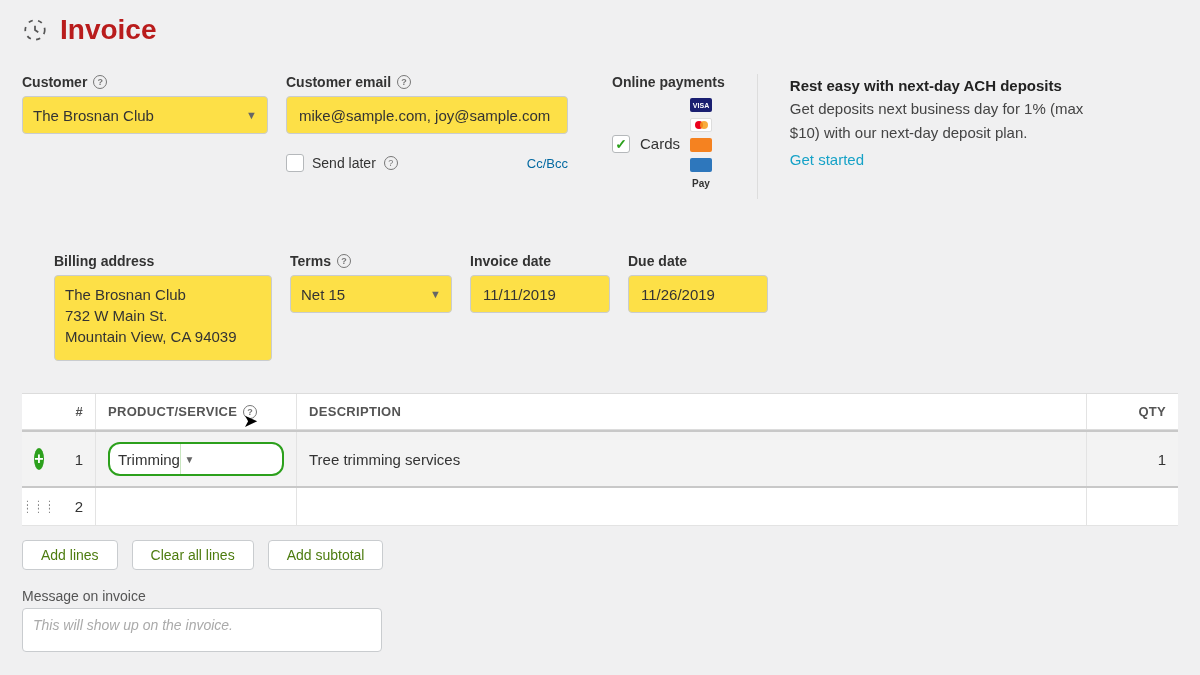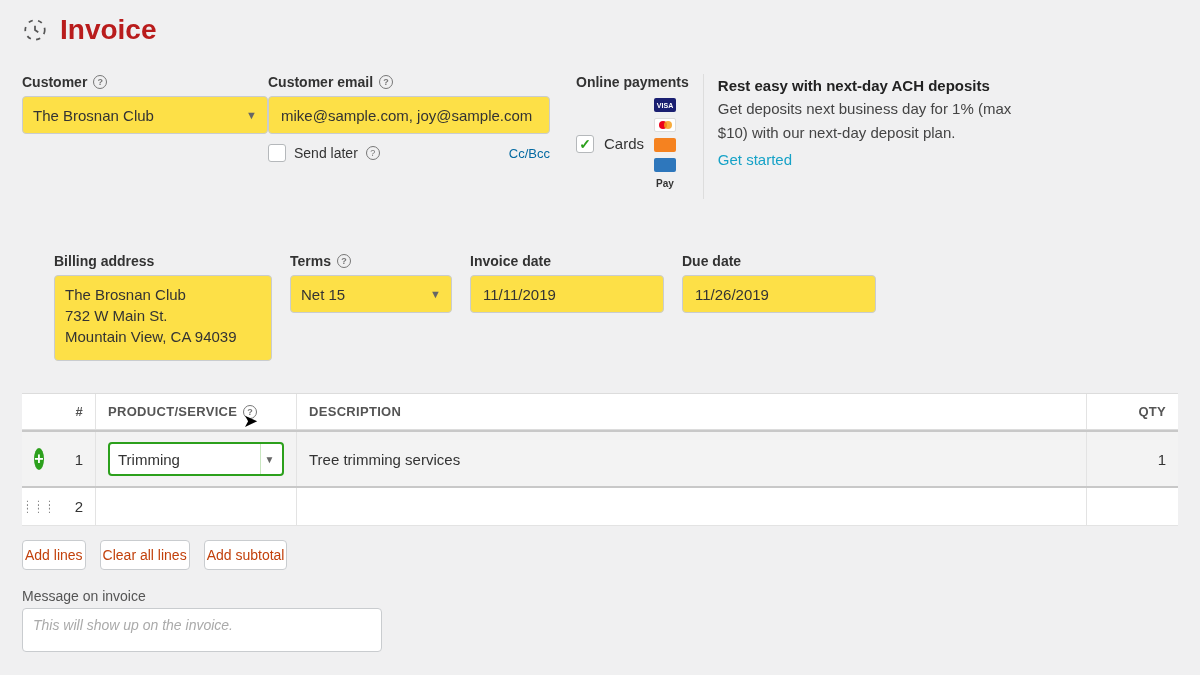--- a/index.html
+++ b/index.html
@@ -1,34 +1,34 @@
 <!DOCTYPE html>
 <html><head>
 <meta charset="utf-8">
 <style>
   * { box-sizing: border-box; margin: 0; padding: 0; font-family: -apple-system, BlinkMacSystemFont, "Segoe UI", Helvetica, Arial, sans-serif; }
   body { background: #f0f0f1; color: #333; width: 1200px; height: 675px; overflow: hidden; }
   .page { padding: 14px 22px 0 22px; }
   .header { display: flex; align-items: center; gap: 12px; margin-bottom: 28px; }
   .header-icon { width: 26px; height: 26px; }
   .header-title { font-size: 28px; font-weight: 700; color: #b91c1c; }
-  .top-row { display: flex; gap: 0; }
+  .top-row { display: flex; gap: 18px; }
   .col { display: flex; flex-direction: column; }
   .label-row { display: flex; align-items: center; gap: 6px; margin-bottom: 6px; font-size: 14px; font-weight: 600; color: #333; }
   .help { width: 14px; height: 14px; border: 1.2px solid #777; border-radius: 50%; display: inline-flex; align-items: center; justify-content: center; font-size: 9px; color: #777; cursor: pointer; }
   .select, .input, .textarea {
     background: #fde047; border: 1px solid #c9cccf; border-radius: 4px; font-size: 15px; color: #333;
   }
   .select { display: flex; align-items: center; justify-content: space-between; padding: 0 10px; height: 38px; }
   .select .chev { color: #666; font-size: 11px; }
   .input { height: 38px; padding: 0 12px; display: flex; align-items: center; }
   .cust-select { width: 246px; }
   .email-wrap { width: 282px; }
   .email-input { width: 100%; }
-  .email-below { display: flex; align-items: center; justify-content: space-between; margin-top: 10px; text-align: center; }
+  .email-below { display: flex; align-items: center; justify-content: space-between; margin-top: 20px; text-align: center; }
   .cb-row { display: flex; align-items: center; gap: 8px; font-size: 14px; color: #333; }
   .cb { width: 18px; height: 18px; border: 1.5px solid #b5b8bb; border-radius: 3px; background: #fff; display: inline-flex; align-items: center; justify-content: center; }
   .cb.checked::after { content: "✓"; color: #2ca01c; font-weight: 700; font-size: 14px; }
   .ccbcc { color: #0369a1; font-size: 13px; }
   .online { margin-left: 26px; }
   .online .section-title { font-size: 14px; font-weight: 600; margin-bottom: 8px; color: #333; }
   .pay-row { display: flex; align-items: center; gap: 10px; margin-bottom: 10px; font-size: 15px; }
   .card-icons { display: flex; gap: 6px; align-items: center; flex-direction: column; }
   .ci { width: 22px; height: 14px; border-radius: 2px; display: inline-flex; align-items: center; justify-content: center; font-size: 7px; font-weight: 700; color: #fff; }
   .ci.visa { background: #1a1f71; }
@@ -41,40 +41,40 @@
   .bank-badge { border: 1px solid #bbb; border-radius: 3px; padding: 1px 6px; font-size: 9px; letter-spacing: .5px; color: #555; font-weight: 700; }
   .divider { width: 1px; background: #ddd; margin: 0 14px; align-self: stretch; }
   .promo { width: 300px; font-size: 15px; line-height: 1.55; color: #444; }
   .promo-title { font-weight: 700; color: #222; }
   .promo-link { color: #16a2c7; font-weight: 500; margin-top: 4px; display: inline-block; }
   .mid-row { display: flex; gap: 18px; margin-top: 54px; padding-left: 32px; }
   .addr { width: 218px; }
   .textarea { padding: 8px 10px; line-height: 1.4; font-size: 15px; white-space: pre-line; }
   .addr .textarea { height: 86px; }
   .terms-sel { width: 162px; }
-  .date-input { width: 194px; }
+  .date-input { width: 140px; }
   .cursor { position: absolute; left: 243px; top: 410px; font-size: 18px; color: #000; pointer-events:none; }
 
   
   .table-wrap { margin-top: 32px; }
   .thead { display: flex; background: #fff; border-top: 1px solid #dcdcdc; border-bottom: 1px solid #dcdcdc; font-size: 13px; font-weight: 700; color: #555; letter-spacing: .3px; }
   .th, .td { padding: 10px 12px; display: flex; align-items: center; }
   .col-handle { width: 34px; justify-content:center; }
   .col-num { width: 40px; justify-content: flex-end; border-right: 1px solid #e3e3e3; }
   .col-prod { width: 200px; gap:6px; }
   .col-desc { flex: 1; border-left: 1px solid #e3e3e3; }
   .col-qty  { width: 92px; justify-content: flex-end; border-left: 1px solid #e3e3e3; }
   .trow { display: flex; background: #fff; border-bottom: 1px solid #e3e3e3; font-size: 15px; }
   .trow.active { background: #f3f3f3; border-top: 2px solid #c8c8c8; border-bottom: 2px solid #c8c8c8; }
   .add-btn { width: 22px; height: 22px; border-radius: 50%; background: #2ca01c; color: #fff; display: inline-flex; align-items: center; justify-content: center; font-weight: 700; font-size: 16px; }
-  .prod-select { border: 2px solid #2ca01c; border-radius: 4px; background: #fff; height: 34px; width: 180px; display: flex; align-items: center; justify-content: space-between; padding: 0 8px; font-size: 15px; }
+  .prod-select { border: 2px solid #2ca01c; border-radius: 12px; background: #fff; height: 34px; width: 180px; display: flex; align-items: center; padding: 0 8px; font-size: 15px; }
   .prod-select .dd { width: 22px; height: 100%; border-left: 1px solid #c8e6c0; display:flex; align-items:center; justify-content:center; color:#666; font-size:10px; margin-right:-8px; padding-right:4px;}
   .handle-dots { color:#888; letter-spacing:1px; font-size:10px; line-height:4px; }
   .buttons-row { display: flex; gap: 14px; margin-top: 14px; }
-  .btn { background: #fff; border: 1px solid #c9cccf; border-radius: 4px; padding: 6px 2px; font-size: 14px; color: #c2410c; }
+  .btn { background: #fff; border: 1px solid #c9cccf; border-radius: 4px; padding: 6px 18px; font-size: 14px; color: #4d7c0f; }
   .msg { margin-top: 18px; }
   .msg-label { font-size: 14px; font-weight: 500; color: #555; margin-bottom: 4px; }
   .msg-area { width: 360px; height: 44px; background: #fff; border: 1px solid #c9cccf; border-radius: 4px; padding: 8px 10px; font-size: 14px; color: #aaa; font-style: italic; }
 </style>
 </head>
 <body>
 
 <div class="page">
 
   <div class="header">

